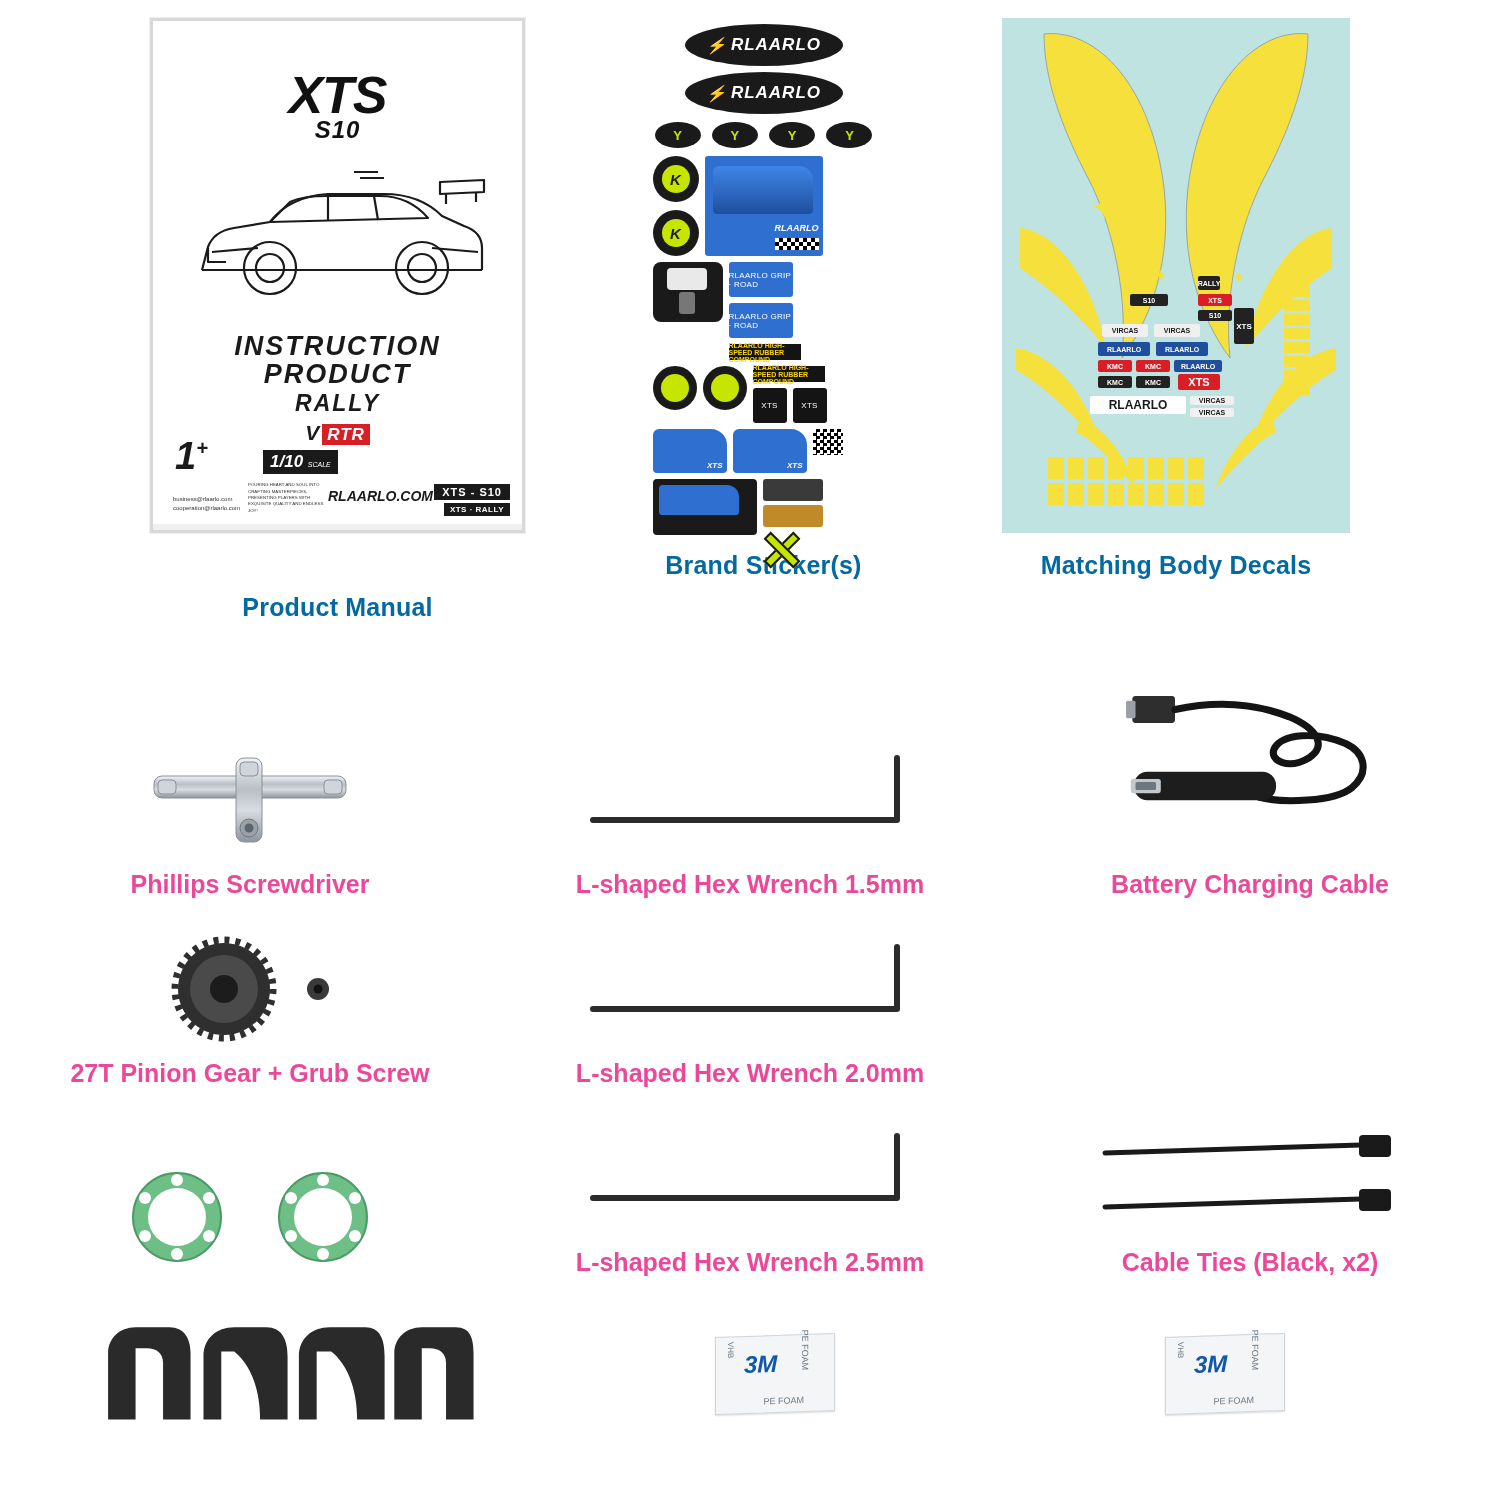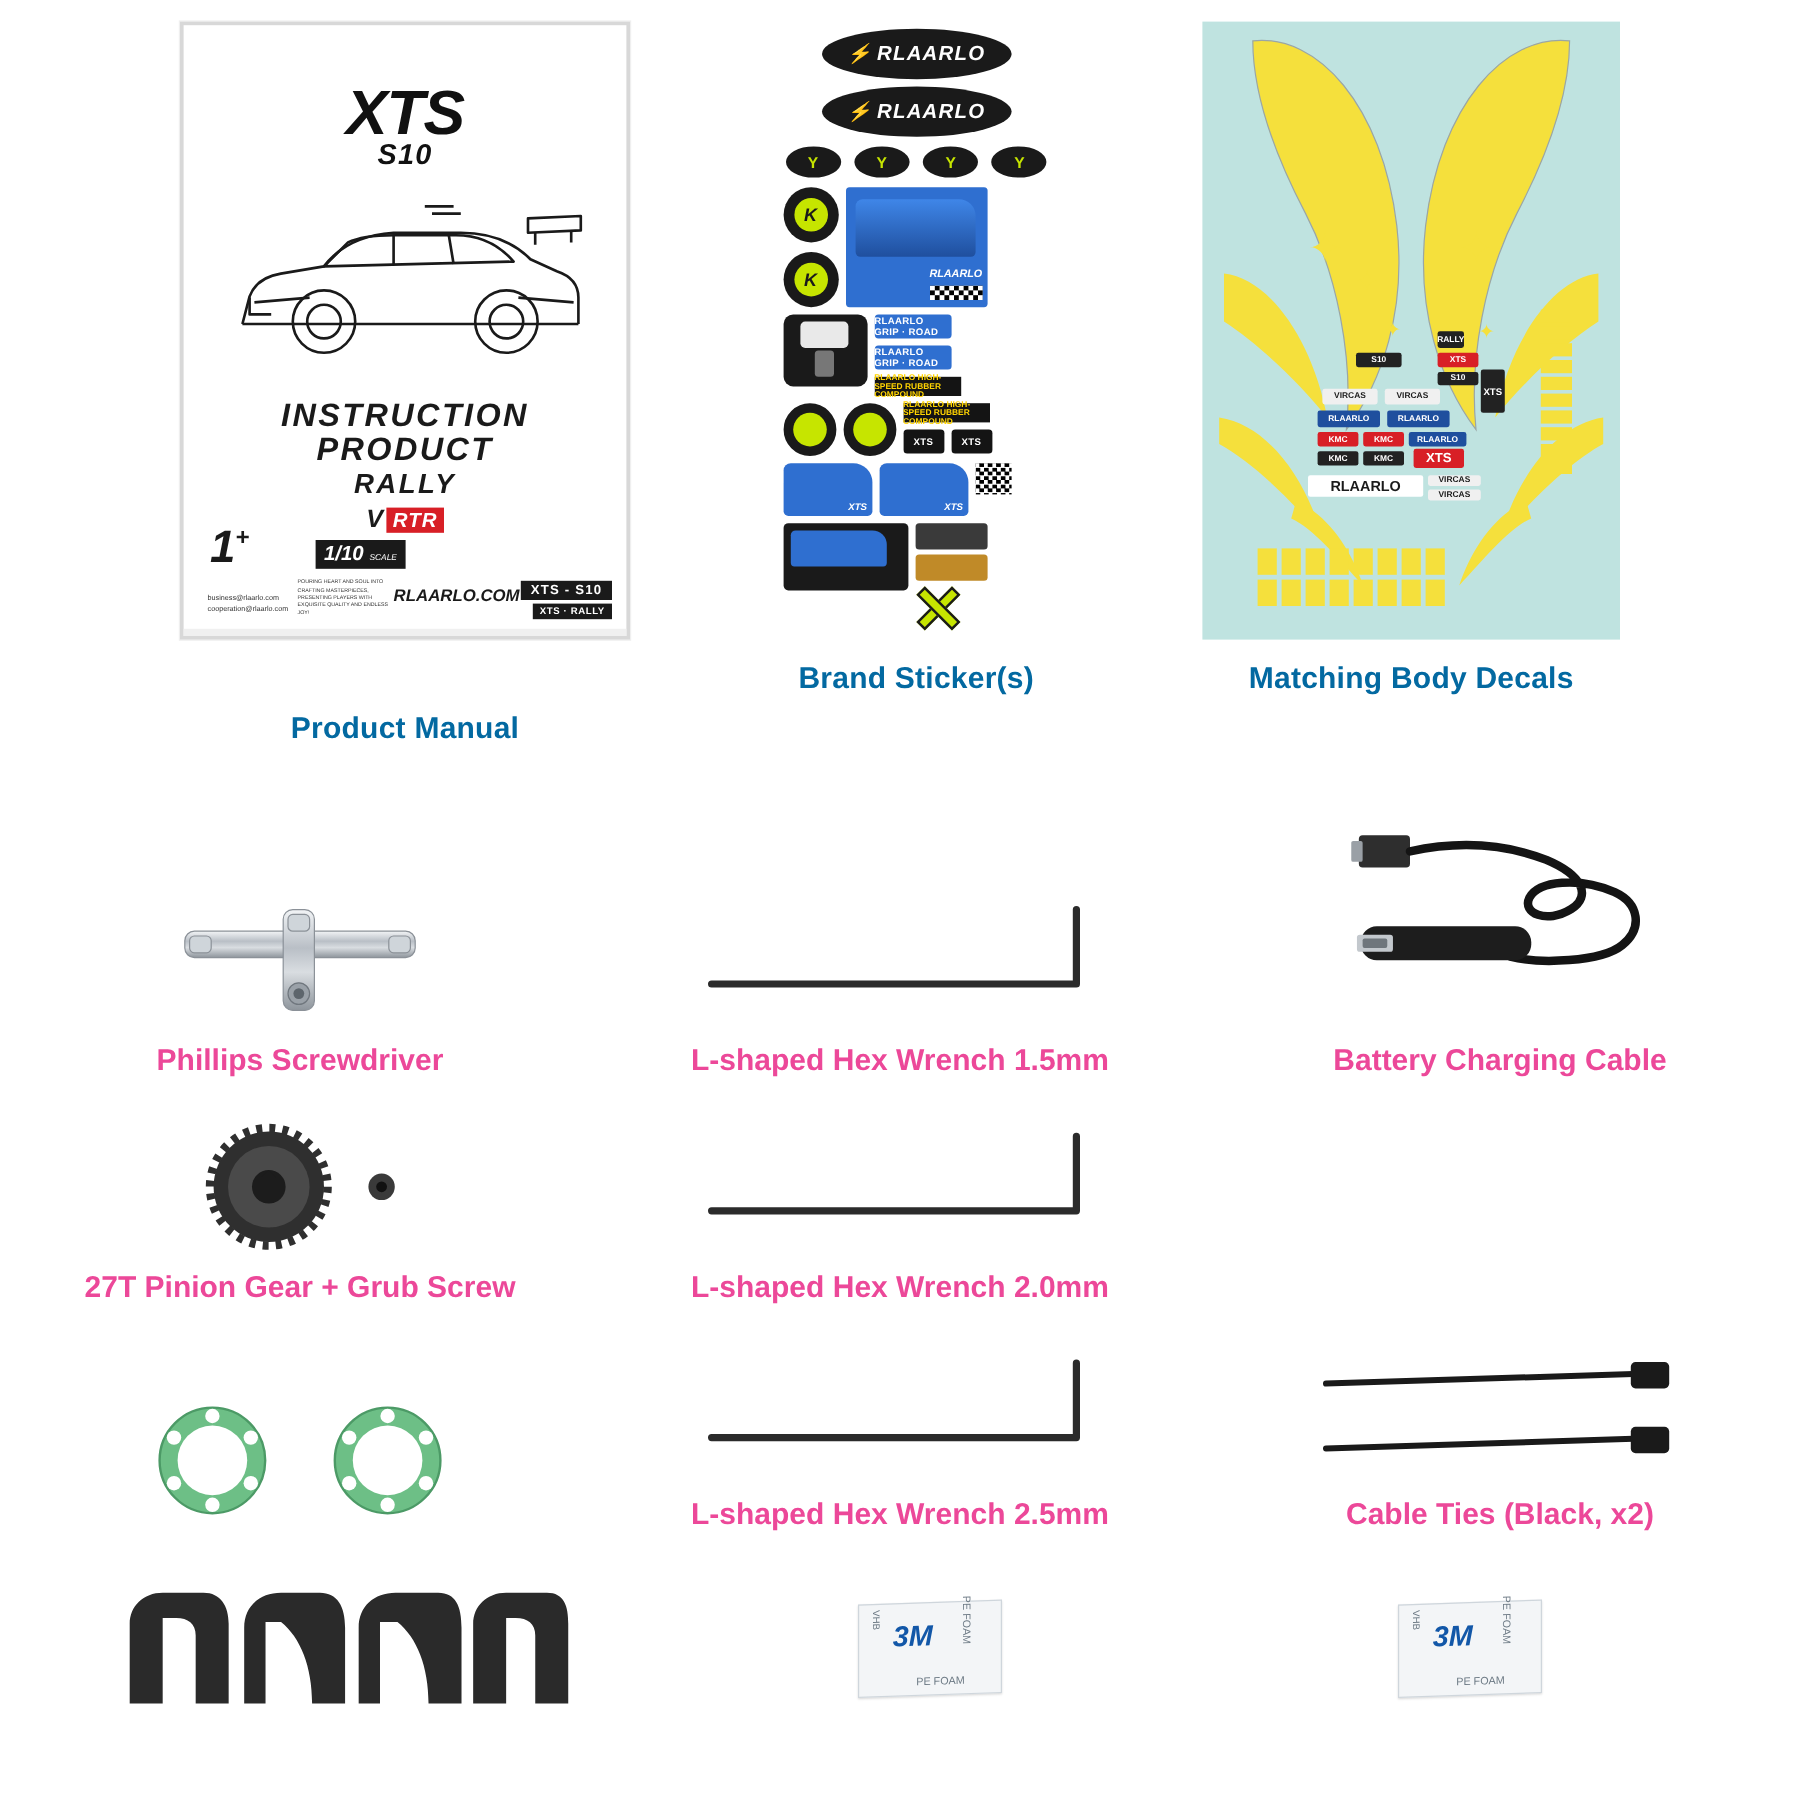--- a/index.html
+++ b/index.html
@@ -177,22 +177,22 @@
   }
   .carcard .txt {
     position:absolute; right: 4px; bottom: 22px; color:#fff; font-weight:bold; font-style:italic; font-size: 9px;
     text-align:right; line-height: 1.1;
   }
   .carcard .flag { position:absolute; right:4px; bottom:6px; width:44px; height:12px;
     background:
       repeating-conic-gradient(#000 0% 25%, #fff 0% 50%) 0 0/8px 8px;
   }
   .bluebadge {
-    width: 64px; height: 20px; background:#2f6fd0; color:#fff; border-radius:3px;
-    font-size: 8px; font-weight:bold; display:flex; align-items:center; justify-content:center;
+    width: 64px; height: 35px; background:#2f6fd0; color:#fff; border-radius:3px;
+    font-size: 8px; font-weight:normal; display:flex; align-items:center; justify-content:center;
     letter-spacing: .3px;
   }
   .yellowbadge {
     width: 72px; height: 16px; background:#141414; color:#ffd400; font-size: 7px;
     display:flex; align-items:center; justify-content:center; font-weight:bold;
   }
   .tx-img { width: 70px; height: 60px; background:#1a1a1a; border-radius: 8px; position:relative; }
   .tx-img::before{content:"";position:absolute;left:14px;top:6px;width:40px;height:22px;background:#e9e9e9;border-radius:4px;}
   .tx-img::after{content:"";position:absolute;left:26px;top:30px;width:16px;height:22px;background:#777;border-radius:3px;}
   .wheel { width: 34px; height: 34px; border-radius:50%; background:#1a1a1a; border: 5px solid #1a1a1a; position:relative;}

